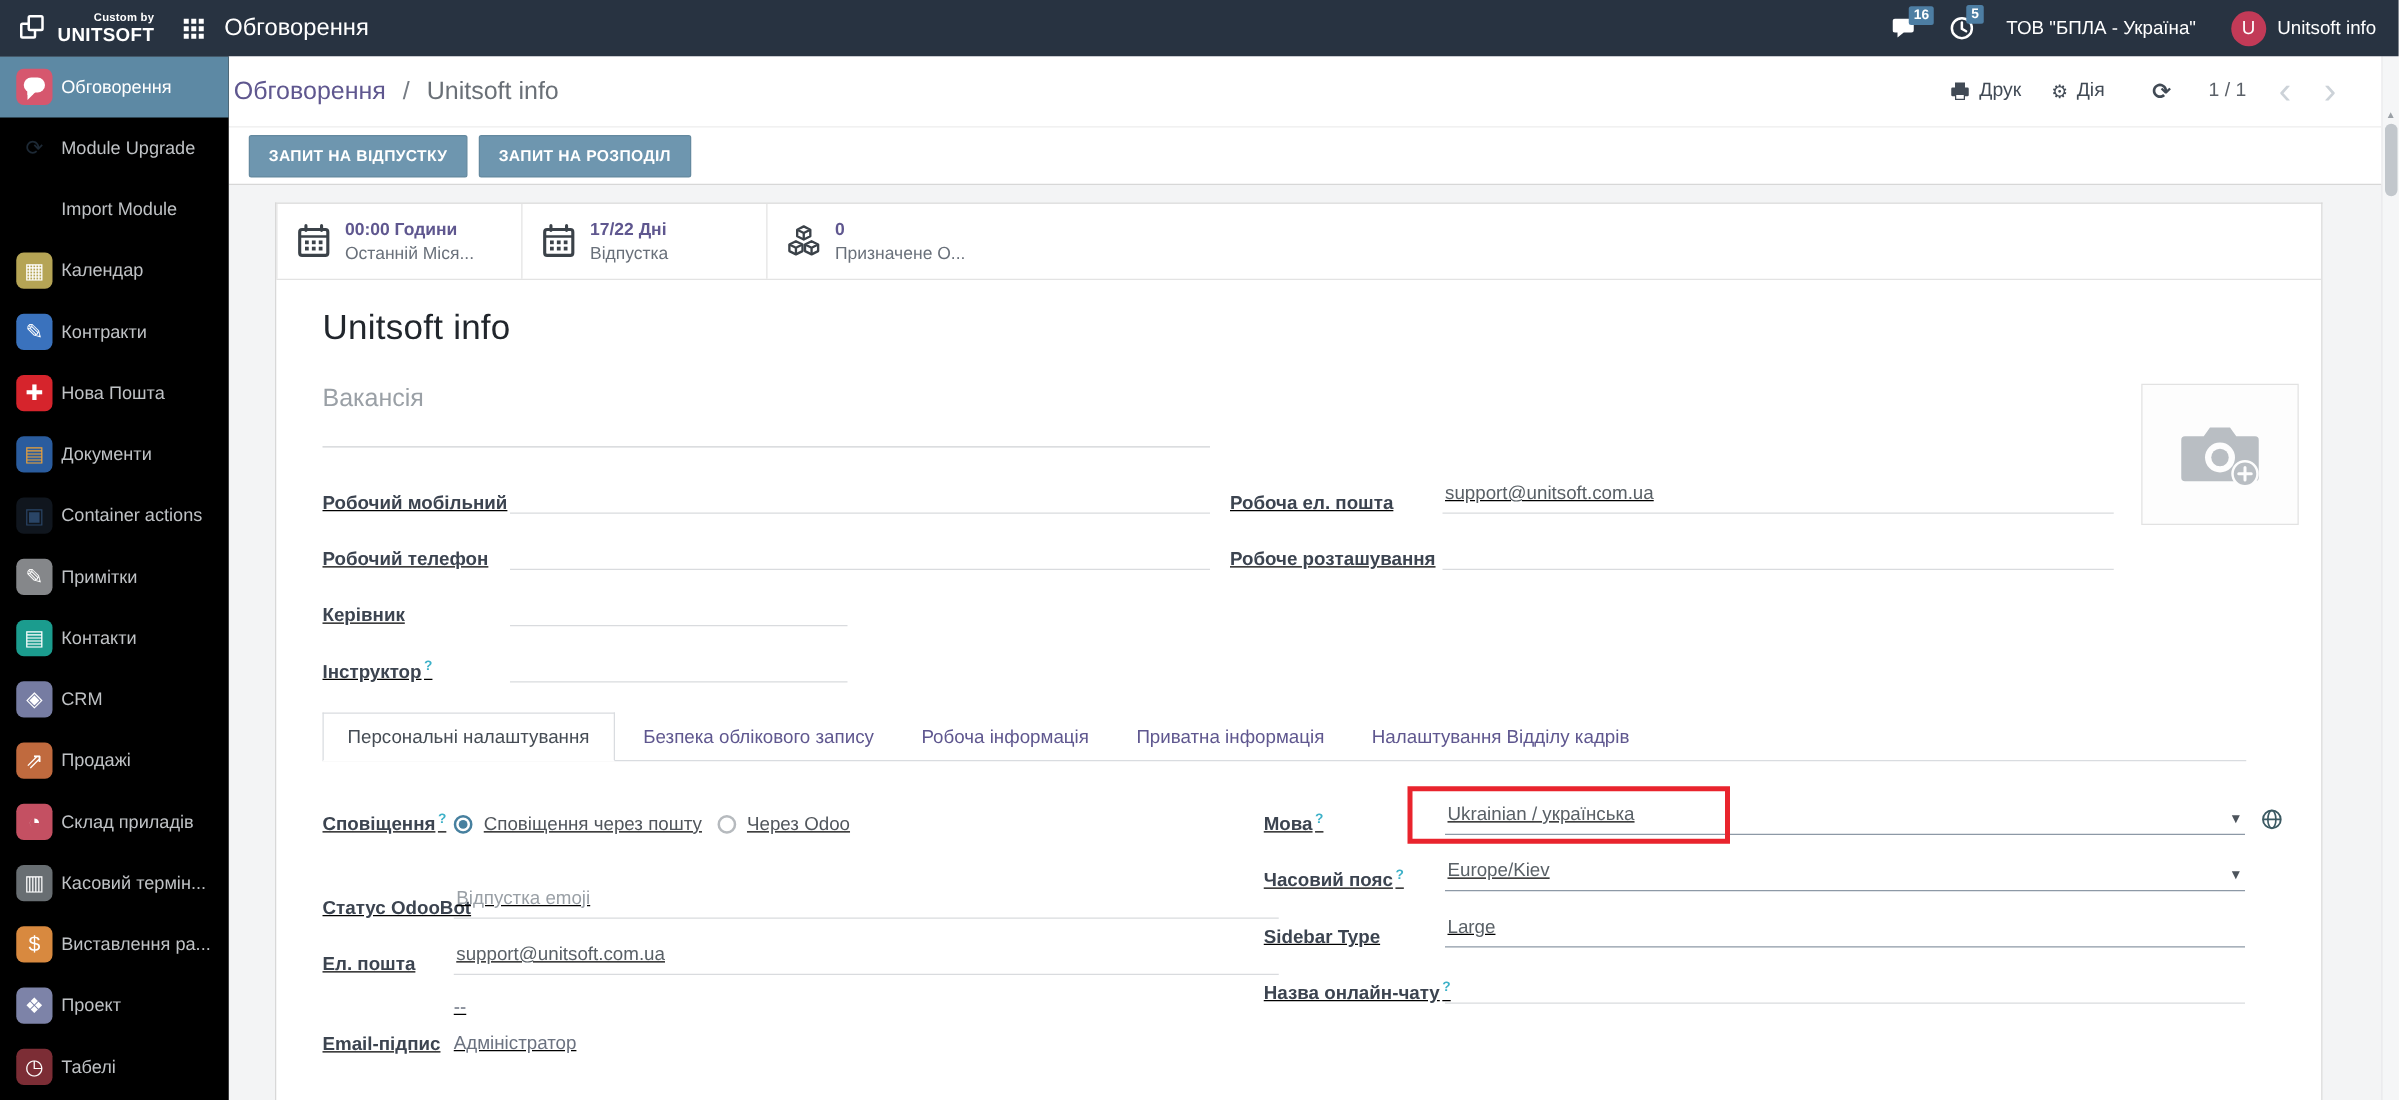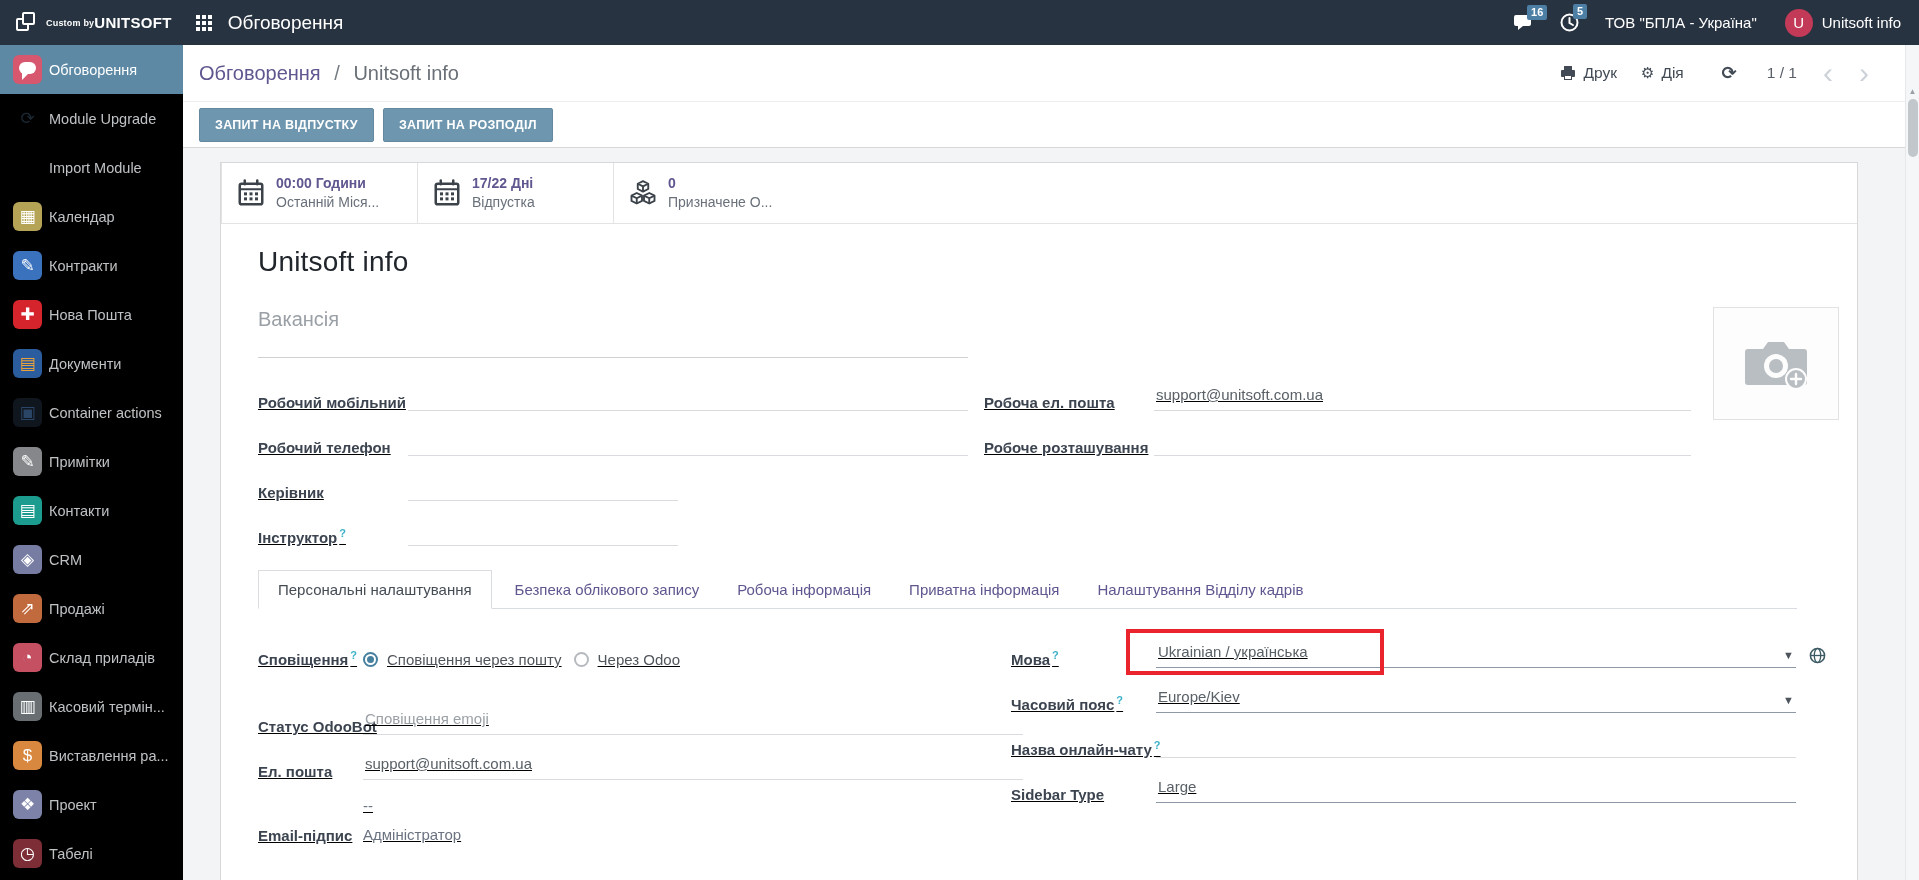--- a/index.html
+++ b/index.html
@@ -12,21 +12,21 @@
   #app{position:absolute; inset:0;}
 
   
   #topbar{position:absolute; left:0; top:0; width:1919px; height:45px; background:#283341;
     display:flex; align-items:center; color:#fff; z-index:30;}
   .brand{display:flex; align-items:center; gap:8px; padding:0 14px 0 16px; height:100%; cursor:pointer;}
   .brand-ic{position:relative; width:22px; height:22px;}
   .brand-ic i{position:absolute; width:13px; height:13px; border:2px solid #fff; border-radius:2px; background:#283341;}
   .brand-ic i:first-child{left:0; top:6px;}
   .brand-ic i:last-child{left:6px; top:0;}
-  .brand-txt{display:flex; flex-direction:row; line-height:1;}
+  .brand-txt{display:flex; flex-direction:column; line-height:1;}
   .brand-txt .b1{font-size:9px; font-weight:bold; letter-spacing:.2px; margin-bottom:2px; align-self:flex-end;}
   .brand-txt .b2{font-size:15px; font-weight:bold; letter-spacing:.3px;}
   .apps{display:grid; grid-template-columns:repeat(3,4px); grid-template-rows:repeat(3,4px); gap:2px; margin:0 16px 0 10px; cursor:pointer;}
   .apps i{background:#fff; width:4px; height:4px; display:block;}
   .app-title{font-size:19px; font-weight:400; cursor:pointer;}
   .tb-spacer{flex:1;}
   .tb-ic{position:relative; margin-right:26px; cursor:pointer; display:flex; align-items:center;}
   .badge{position:absolute; top:-9px; left:13px; background:#4d7ea3; color:#fff; font-size:11px; font-weight:bold;
     padding:1px 4px; border-radius:2px; line-height:1.2;}
   .company{font-size:15px; margin-right:28px; cursor:pointer; white-space:nowrap;}
@@ -41,21 +41,21 @@
   .sb-item.active{background:var(--sb-active); color:#fff;}
   .sb-icon{width:29px; height:29px; border-radius:6px; margin-right:7px; flex-shrink:0; color:#fff;
     display:flex; align-items:center; justify-content:center; font-size:17px; line-height:1;}
   .sb-icon.bubble{position:relative;}
   .sb-icon.bubble::before{content:''; position:absolute; left:6px; top:7px; width:17px; height:12px; background:#fff; border-radius:6px;}
   .sb-icon.bubble::after{content:''; position:absolute; left:9px; top:17px; border:4px solid transparent; border-top-color:#fff; border-left-color:#fff;}
   .sb-label{white-space:nowrap; overflow:hidden;}
 
   
   #cpanel{position:absolute; left:183px; top:45px; right:14px; height:103px; background:#fff; border-bottom:1px solid #d7d7d7; z-index:10;}
-  .cp-row1{height:57px; display:flex; align-items:center; padding:0 36px 0 16px; border-bottom:1px solid #ededed;}
+  .cp-row1{height:57px; display:flex; align-items:center; padding:0 36px 0 4px; border-bottom:1px solid #ededed;}
   .breadcrumb{font-size:20px; flex:1; white-space:nowrap;}
   .breadcrumb a{color:var(--purple); text-decoration:none; cursor:pointer;}
   .breadcrumb .sep{color:#767c84; margin:0 8px;}
   .breadcrumb .cur{color:#6a7077;}
   .cp-actions{display:flex; align-items:center; gap:24px; color:#414a55;}
   .cp-act{display:flex; align-items:center; gap:7px; font-size:15.5px; cursor:pointer;}
   .gear{font-size:15px;}
   .cp-refresh{font-size:18px; font-weight:bold; color:#414a55; cursor:pointer; margin-left:14px;}
   .pager{font-size:15.5px; color:#5a6068; margin-left:6px;}
   .chev{font-size:30px; line-height:1; color:#ccd2d8; cursor:pointer; margin-left:2px;}
@@ -423,21 +423,21 @@
     </div>
 
     <div class="radio-row">
       <span class="radio"></span>
       <span class="radio-lbl">Через Odoo</span>
     </div>
   </div>
             </div>
             <div class="frow">
               <label class="flabel w105">Статус OdooBot</label>
-              <div class="fctrl ctrl660 ph-style"><span>Сповіщення emoji</span></div>
+              <div class="fctrl ctrl660 ph-style"><span>Відпустка emoji</span></div>
             </div>
             <div class="frow">
               <label class="flabel w105">Ел. пошта</label>
               <div class="fctrl ctrl660"><span>support@unitsoft.com.ua</span></div>
             </div>
             <div class="frow">
               <label class="flabel w105">Email-підпис</label>
               <div class="sig-lines">
                 <div class="l1">--</div>
                 <div class="l2">Адміністратор</div>
@@ -463,26 +463,26 @@
               </div>
             </div>
             <div class="frow">
               <label class="flabel w145"><span>Часовий пояс</span><sup class="help">?</sup></label>
               <div class="fctrl select ctrl640">
                 <span>Europe/Kiev</span>
                 <span class="caret">▼</span>
               </div>
             </div>
             <div class="frow">
+              <label class="flabel w145">Sidebar Type</label>
+              <div class="fctrl select ctrl640"><span>Large</span></div>
+            </div>
+            <div class="frow">
               <label class="flabel w145"><span>Назва онлайн-чату</span><sup class="help">?</sup></label>
               <div class="fctrl ctrl640"><span></span></div>
-            </div>
-            <div class="frow">
-              <label class="flabel w145">Sidebar Type</label>
-              <div class="fctrl select ctrl640"><span>Large</span></div>
             </div>
           </div>
         </div>
 
       </div>
     </div>
   </section>
 
   <div id="vscroll">
     <div class="arr">▲</div>

